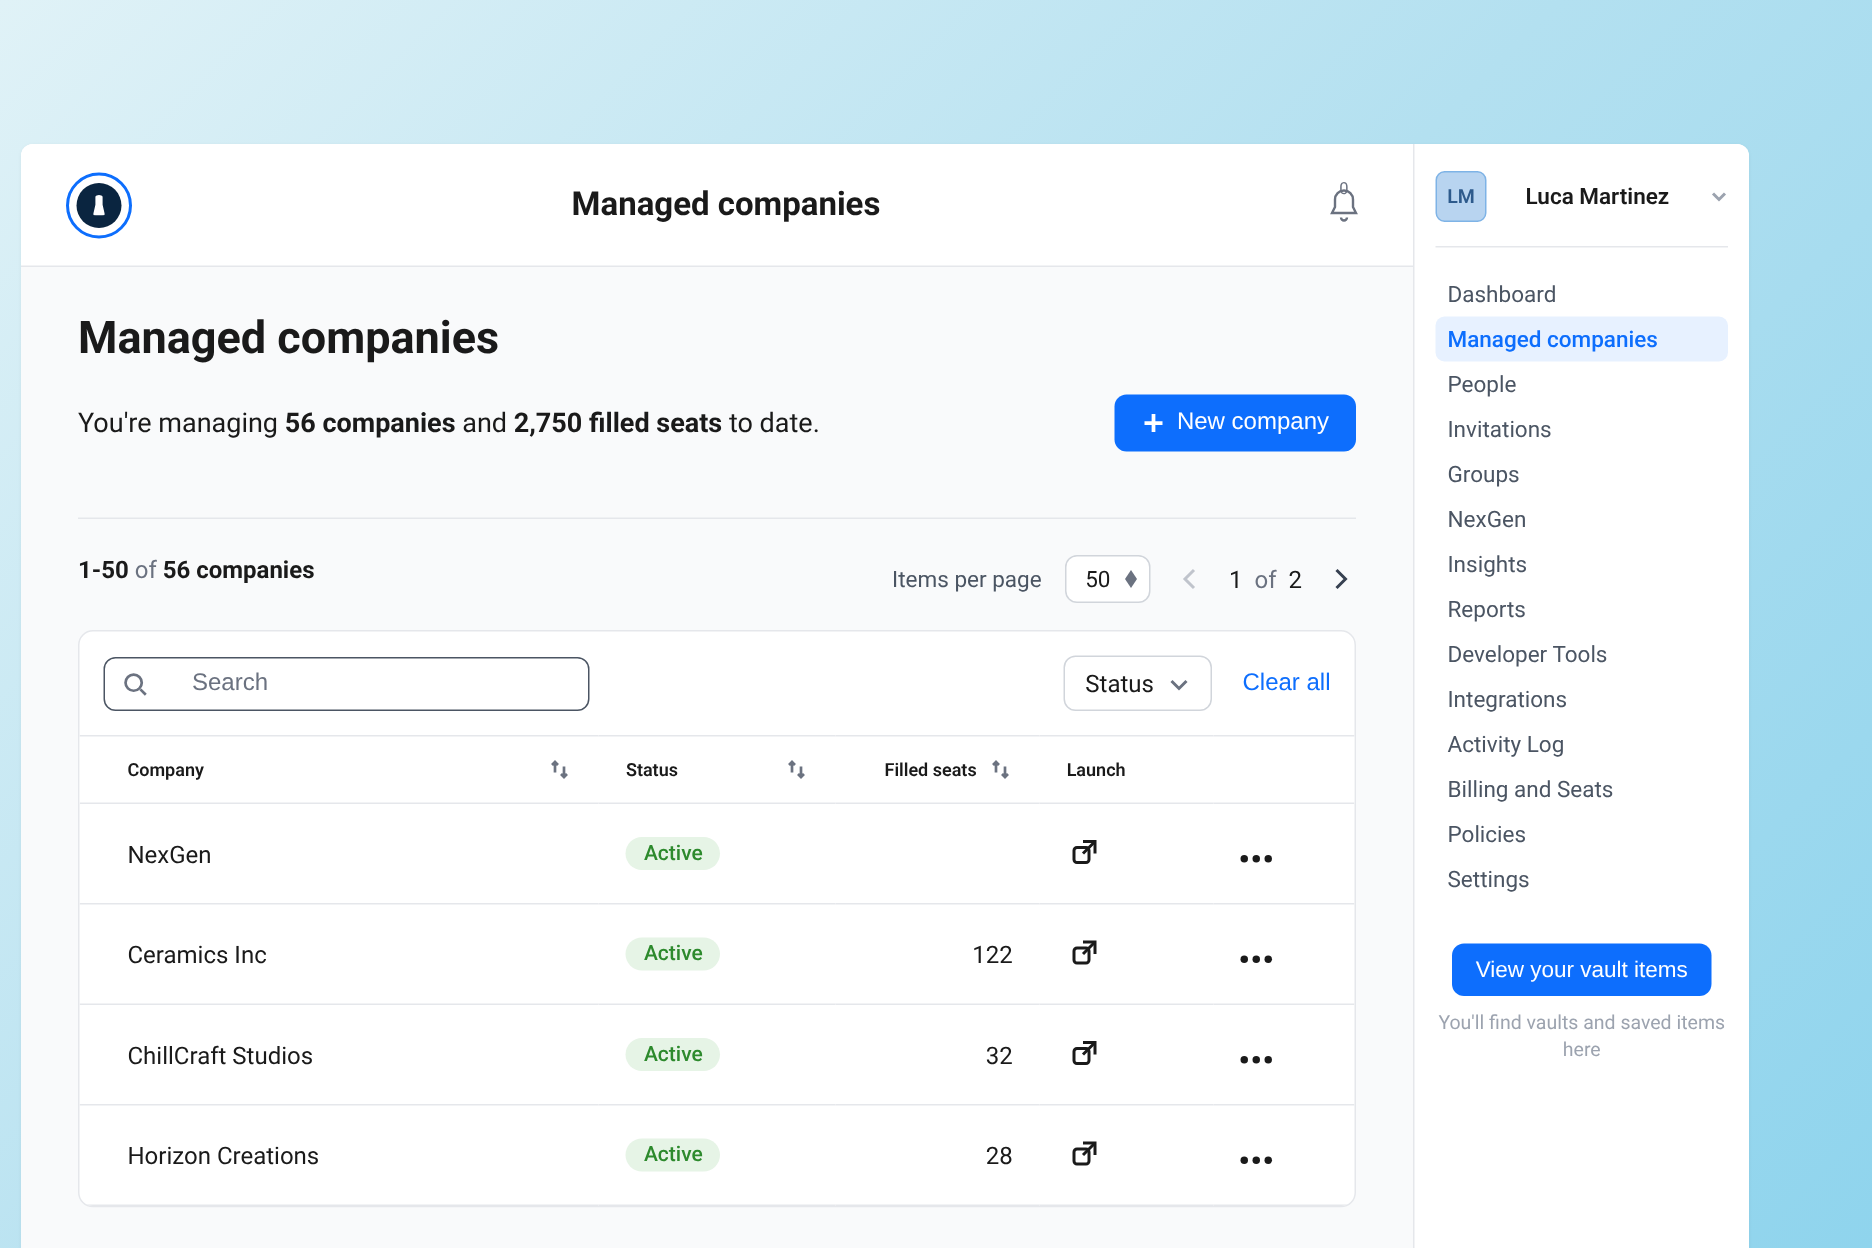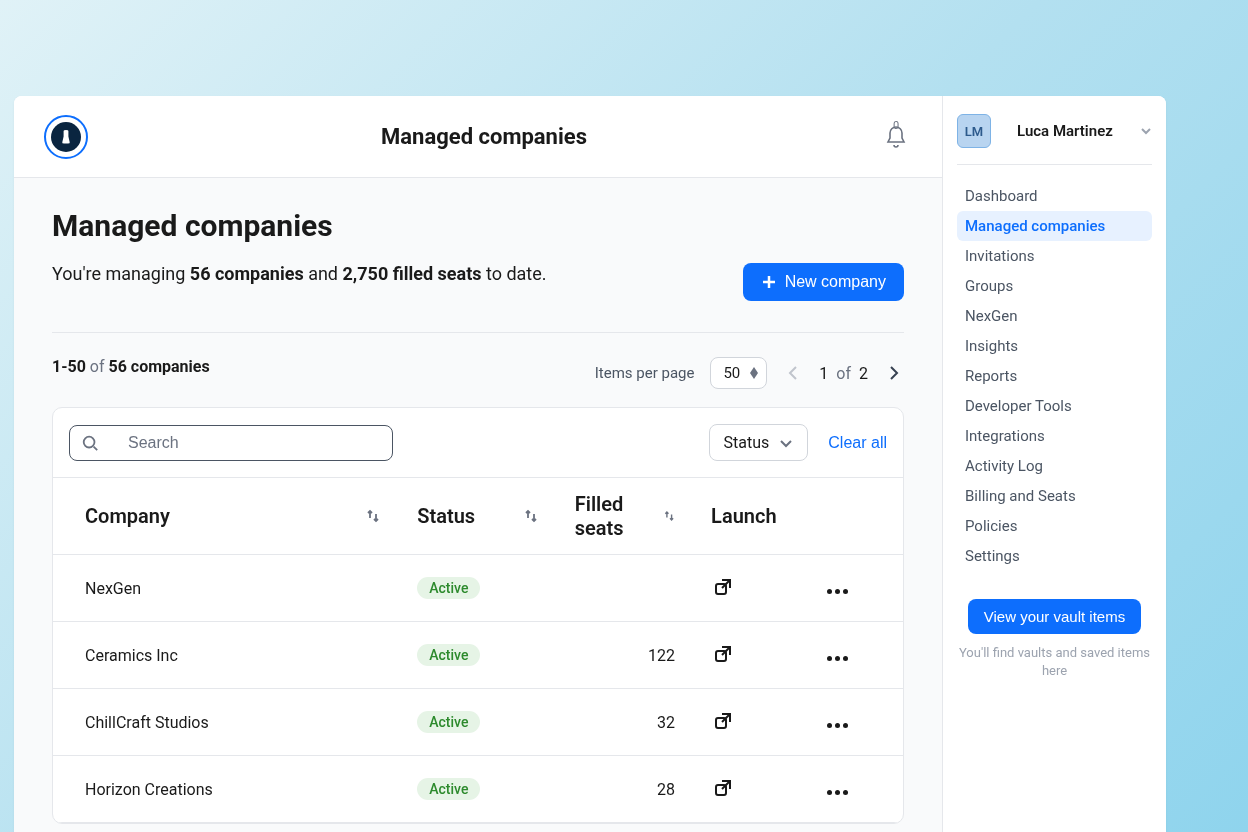--- a/index.html
+++ b/index.html
@@ -80,22 +80,23 @@
   padding: 30px 38px 0 38px;
   overflow: hidden;
 }
 .page-title {
   font-size: 30px;
   font-weight: 700;
   margin-bottom: 20px;
 }
 .summary-row {
   display: flex;
+  align-items: center;
   justify-content: space-between;
-  padding-bottom: 31px;
+  padding-bottom: 44px;
   border-bottom: 1px solid #e5e7eb;
   margin-bottom: 24px;
 }
 .summary-text { font-size: 18px; color: #1a1a1a; }
 .summary-text b { font-weight: 700; }
 .btn-primary {
   background: #0d6efd;
   color: #fff;
   border: none;
   border-radius: 8px;
@@ -188,21 +189,21 @@
   color: #0d6efd;
   font-size: 16px;
   background: none;
   border: none;
   cursor: pointer;
   margin-left: 8px;
 }
 .table { width: 100%; border-collapse: collapse; }
 .table thead th {
   text-align: left;
-  font-size: 20px;
+  font-size: 12px;
   font-weight: 600;
   padding: 14px 18px;
   border-top: 1px solid #e5e7eb;
   border-bottom: 1px solid #e5e7eb;
   color: #1a1a1a;
   background: #fff;
 }
 .th-inner { display: flex; align-items: center; justify-content: space-between; gap: 10px; }
 .sort-icon { width: 16px; height: 16px; stroke: #6b7280; stroke-width: 1.8; fill: none; }
 .table tbody td {
@@ -495,20 +496,21 @@
     <div class="user-row">
       <div class="avatar">LM</div>
       <div class="user-name">Luca Martinez</div>
       <svg class="user-chevron" viewBox="0 0 12 12">
           <path d="M2 4 L6 8 L10 4"></path>
         </svg>
     </div>
     <ul class="nav-list" id="nav-list">
         <li class="nav-item">Dashboard</li>
         <li class="nav-item active">Managed companies</li>
+        <li class="nav-item">People</li>
         <li class="nav-item">Invitations</li>
         <li class="nav-item">Groups</li>
         <li class="nav-item">NexGen</li>
         <li class="nav-item">Insights</li>
         <li class="nav-item">Reports</li>
         <li class="nav-item">Developer Tools</li>
         <li class="nav-item">Integrations</li>
         <li class="nav-item">Activity Log</li>
         <li class="nav-item">Billing and Seats</li>
         <li class="nav-item">Policies</li>

